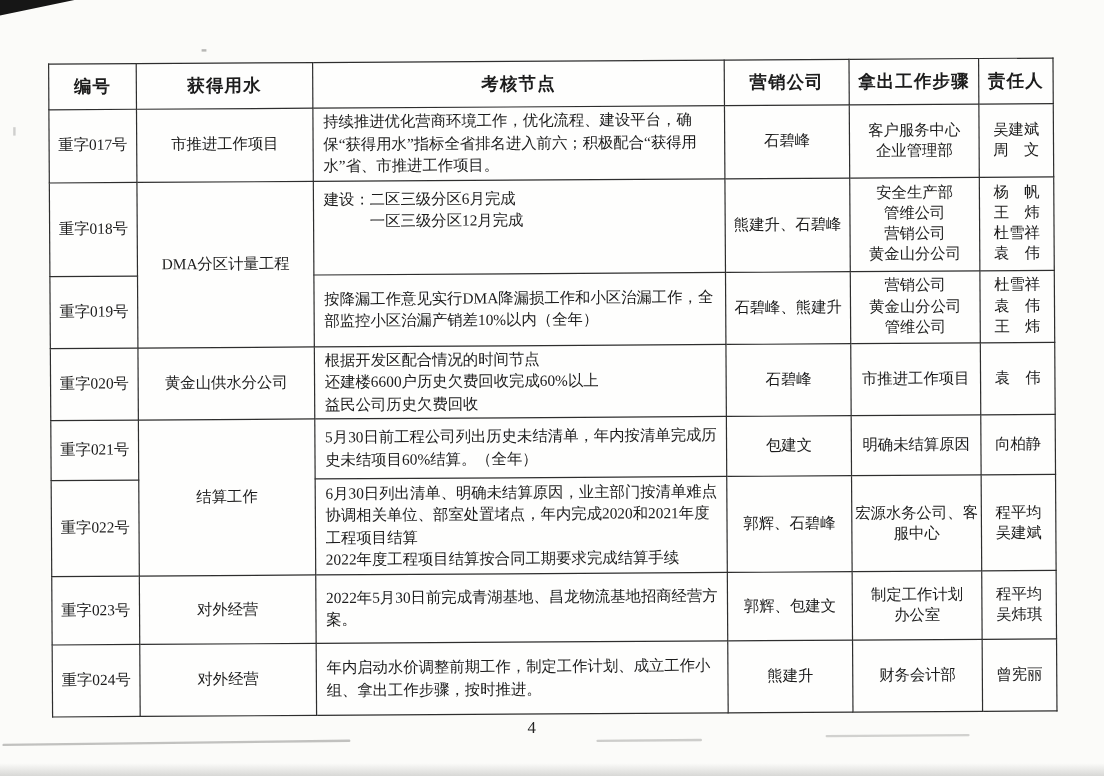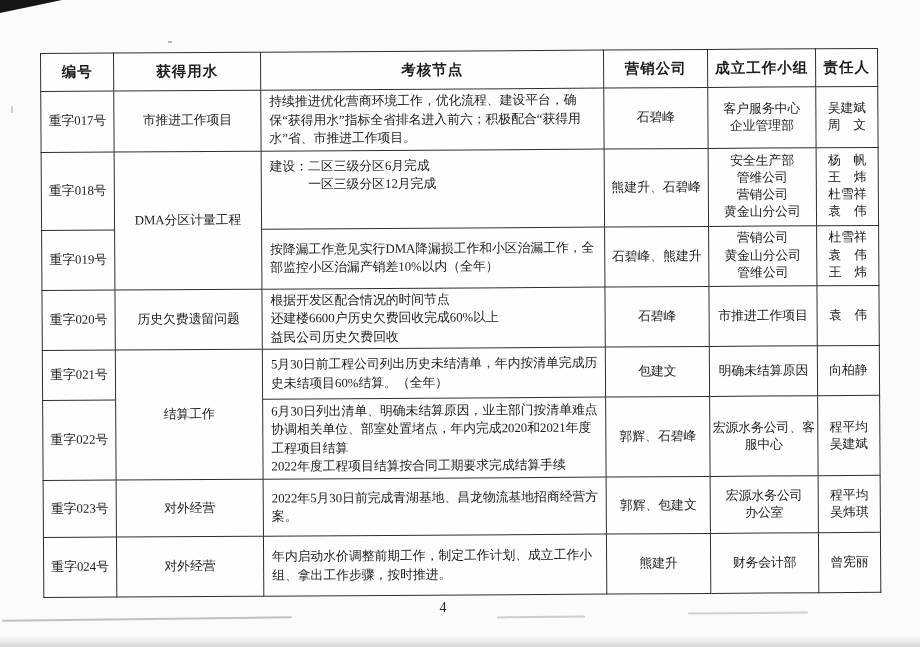--- a/index.html
+++ b/index.html
@@ -71,21 +71,21 @@
       <col class="col-leader">
         <col class="col-unit">
         <col class="col-person">
     </colgroup>
     <tbody>
         <tr style="height:38px">
       <th>编号</th>
       <th>获得用水</th>
       <th>考核节点</th>
       <th>营销公司</th>
-      <th>成立工作小组</th>
+      <th>拿出工作步骤</th>
       <th>责任人</th>
     </tr>
 
     <tr style="height:57px">
       <td class="cell-center cell-id">重字017号</td>
       <td class="cell-center">市推进工作项目</td>
       <td class="cell-node">持续推进优化营商环境工作，优化流程、建设平台，确保“获得用水”指标全省排名进入前六；积极配合“获得用水”省、市推进工作项目。</td>
       <td class="cell-center">石碧峰</td>
       <td class="cell-center cell-unit">客户服务中心
 企业管理部</td>
@@ -116,21 +116,21 @@
       <td class="cell-center cell-unit">营销公司
 黄金山分公司
 管维公司</td>
       <td class="cell-center cell-person">杜雪祥
 袁　伟
 王　炜</td>
     </tr>
 
     <tr style="height:58px">
       <td class="cell-center cell-id">重字020号</td>
-      <td class="cell-center">历史欠费遗留问题</td>
+      <td class="cell-center">黄金山供水分公司</td>
       <td class="cell-node">根据开发区配合情况的时间节点
 还建楼6600户历史欠费回收完成60%以上
 益民公司历史欠费回收</td>
       <td class="cell-center">石碧峰</td>
       <td class="cell-center cell-unit">市推进工作项目</td>
       <td class="cell-center cell-person">袁　伟</td>
     </tr>
 
     <tr style="height:50px">
       <td class="cell-center cell-id">重字021号</td>
@@ -149,21 +149,21 @@
       <td class="cell-center cell-unit">宏源水务公司、客服中心</td>
       <td class="cell-center cell-person">程平均
 吴建斌</td>
     </tr>
 
     <tr style="height:57px">
       <td class="cell-center cell-id">重字023号</td>
       <td class="cell-center">对外经营</td>
       <td class="cell-node">2022年5月30日前完成青湖基地、昌龙物流基地招商经营方案。</td>
       <td class="cell-center">郭辉、包建文</td>
-      <td class="cell-center cell-unit">宏源水务公司
+      <td class="cell-center cell-unit">制定工作计划
 办公室</td>
       <td class="cell-center cell-person">程平均
 吴炜琪</td>
     </tr>
 
     <tr style="height:60px">
       <td class="cell-center cell-id">重字024号</td>
       <td class="cell-center">对外经营</td>
       <td class="cell-node">年内启动水价调整前期工作，制定工作计划、成立工作小组、拿出工作步骤，按时推进。</td>
       <td class="cell-center">熊建升</td>

